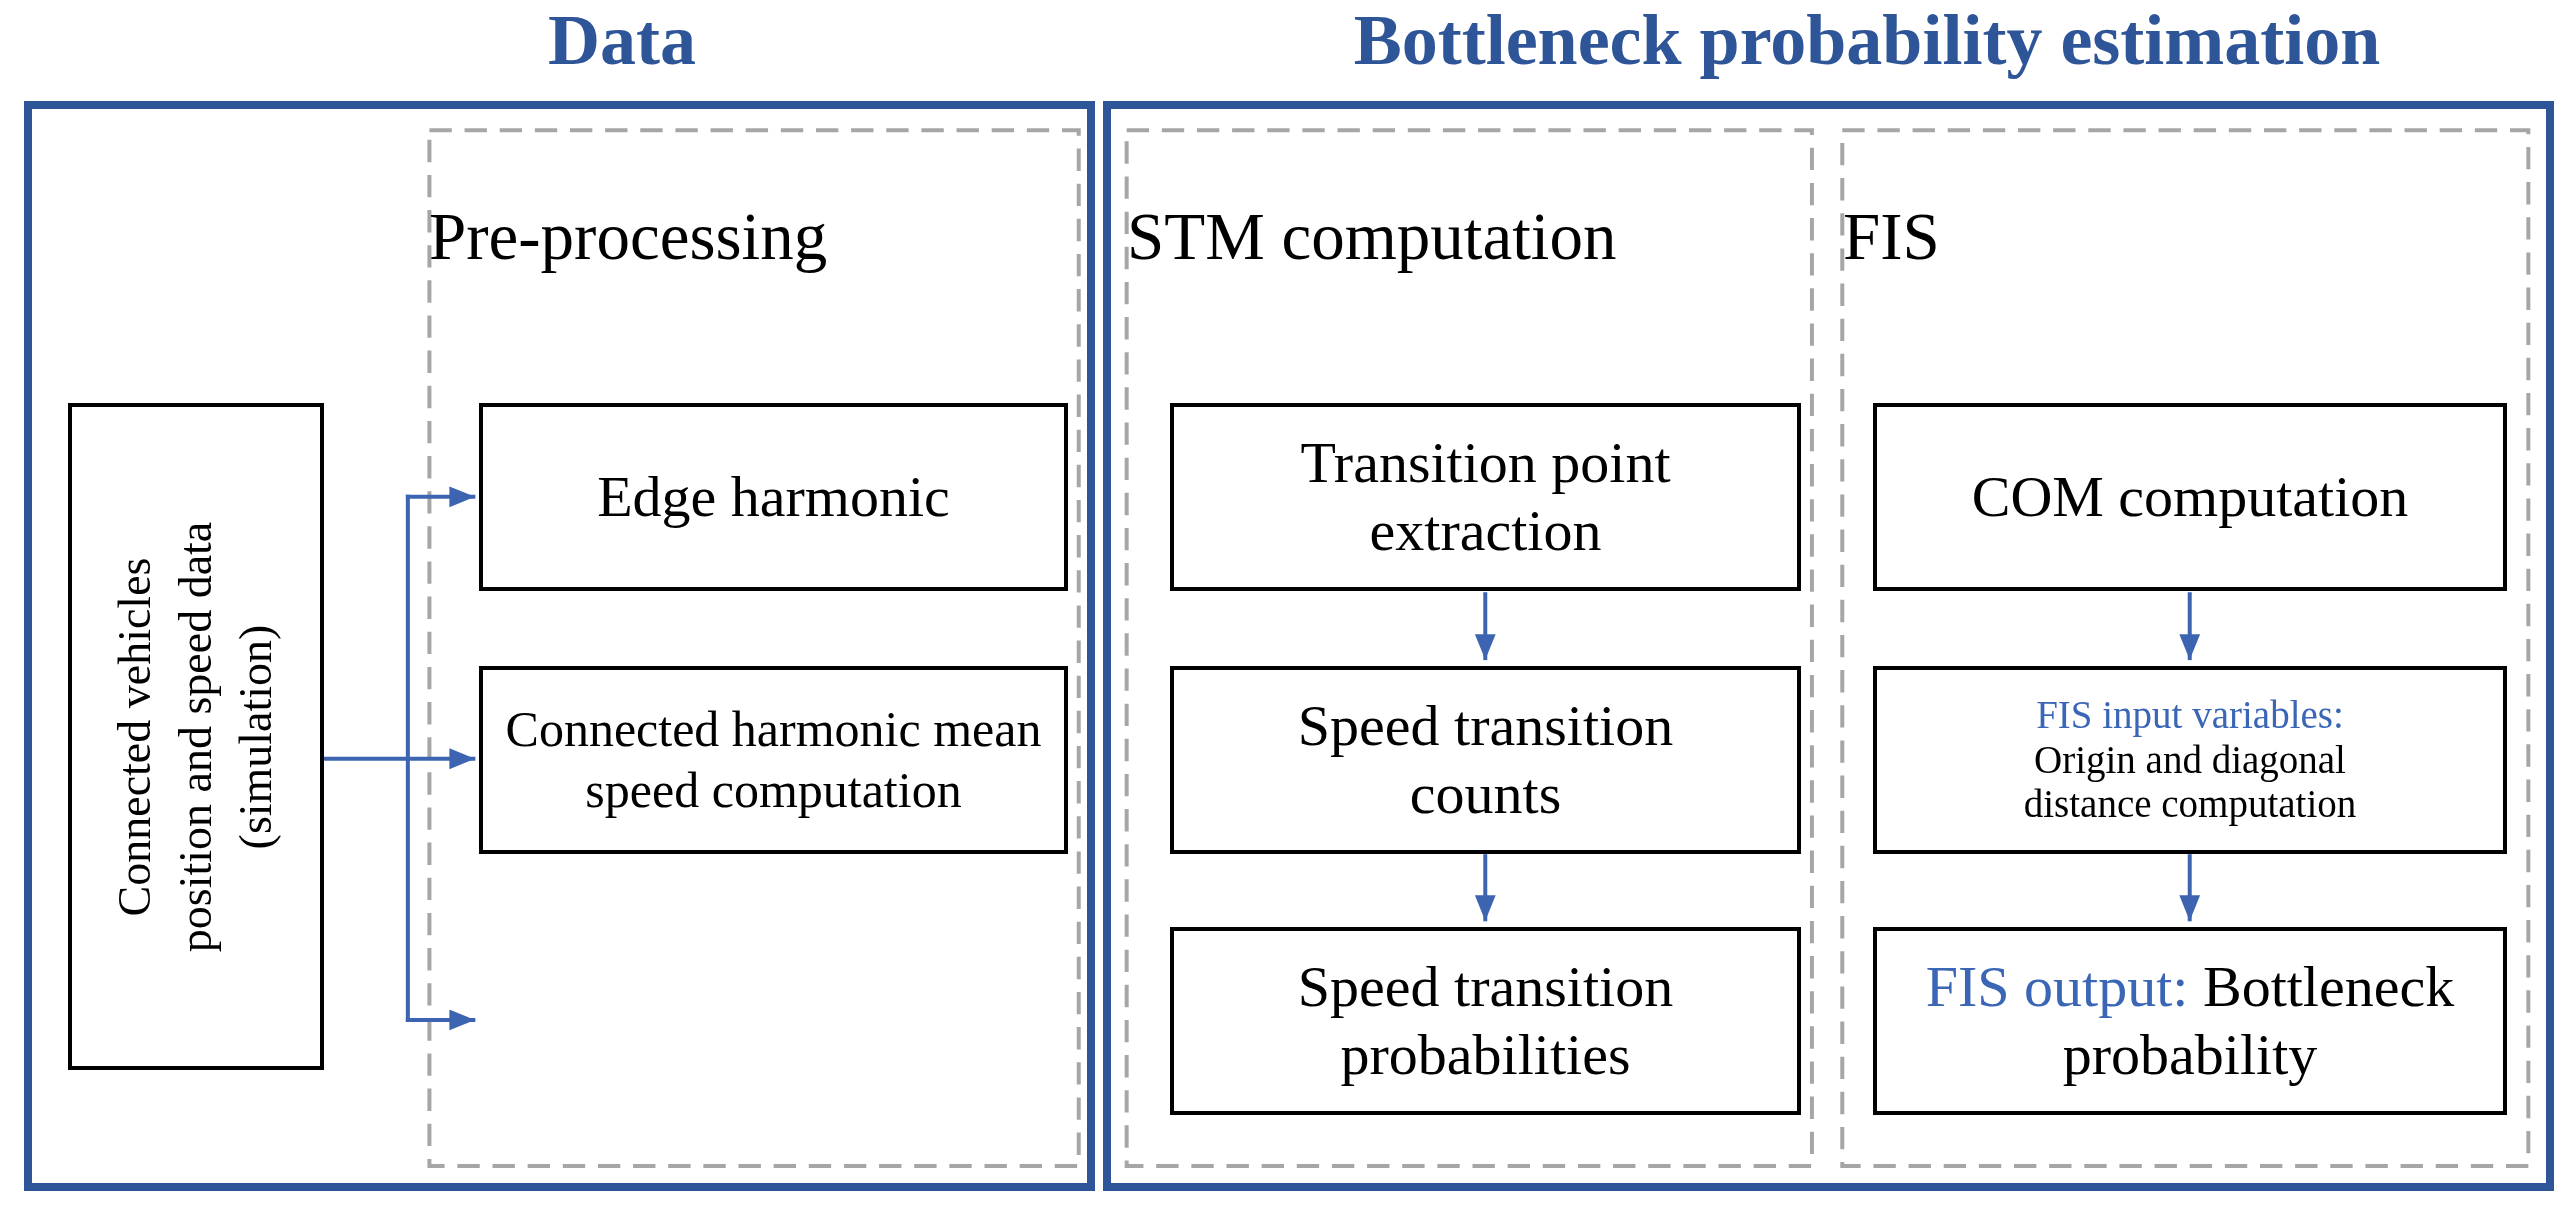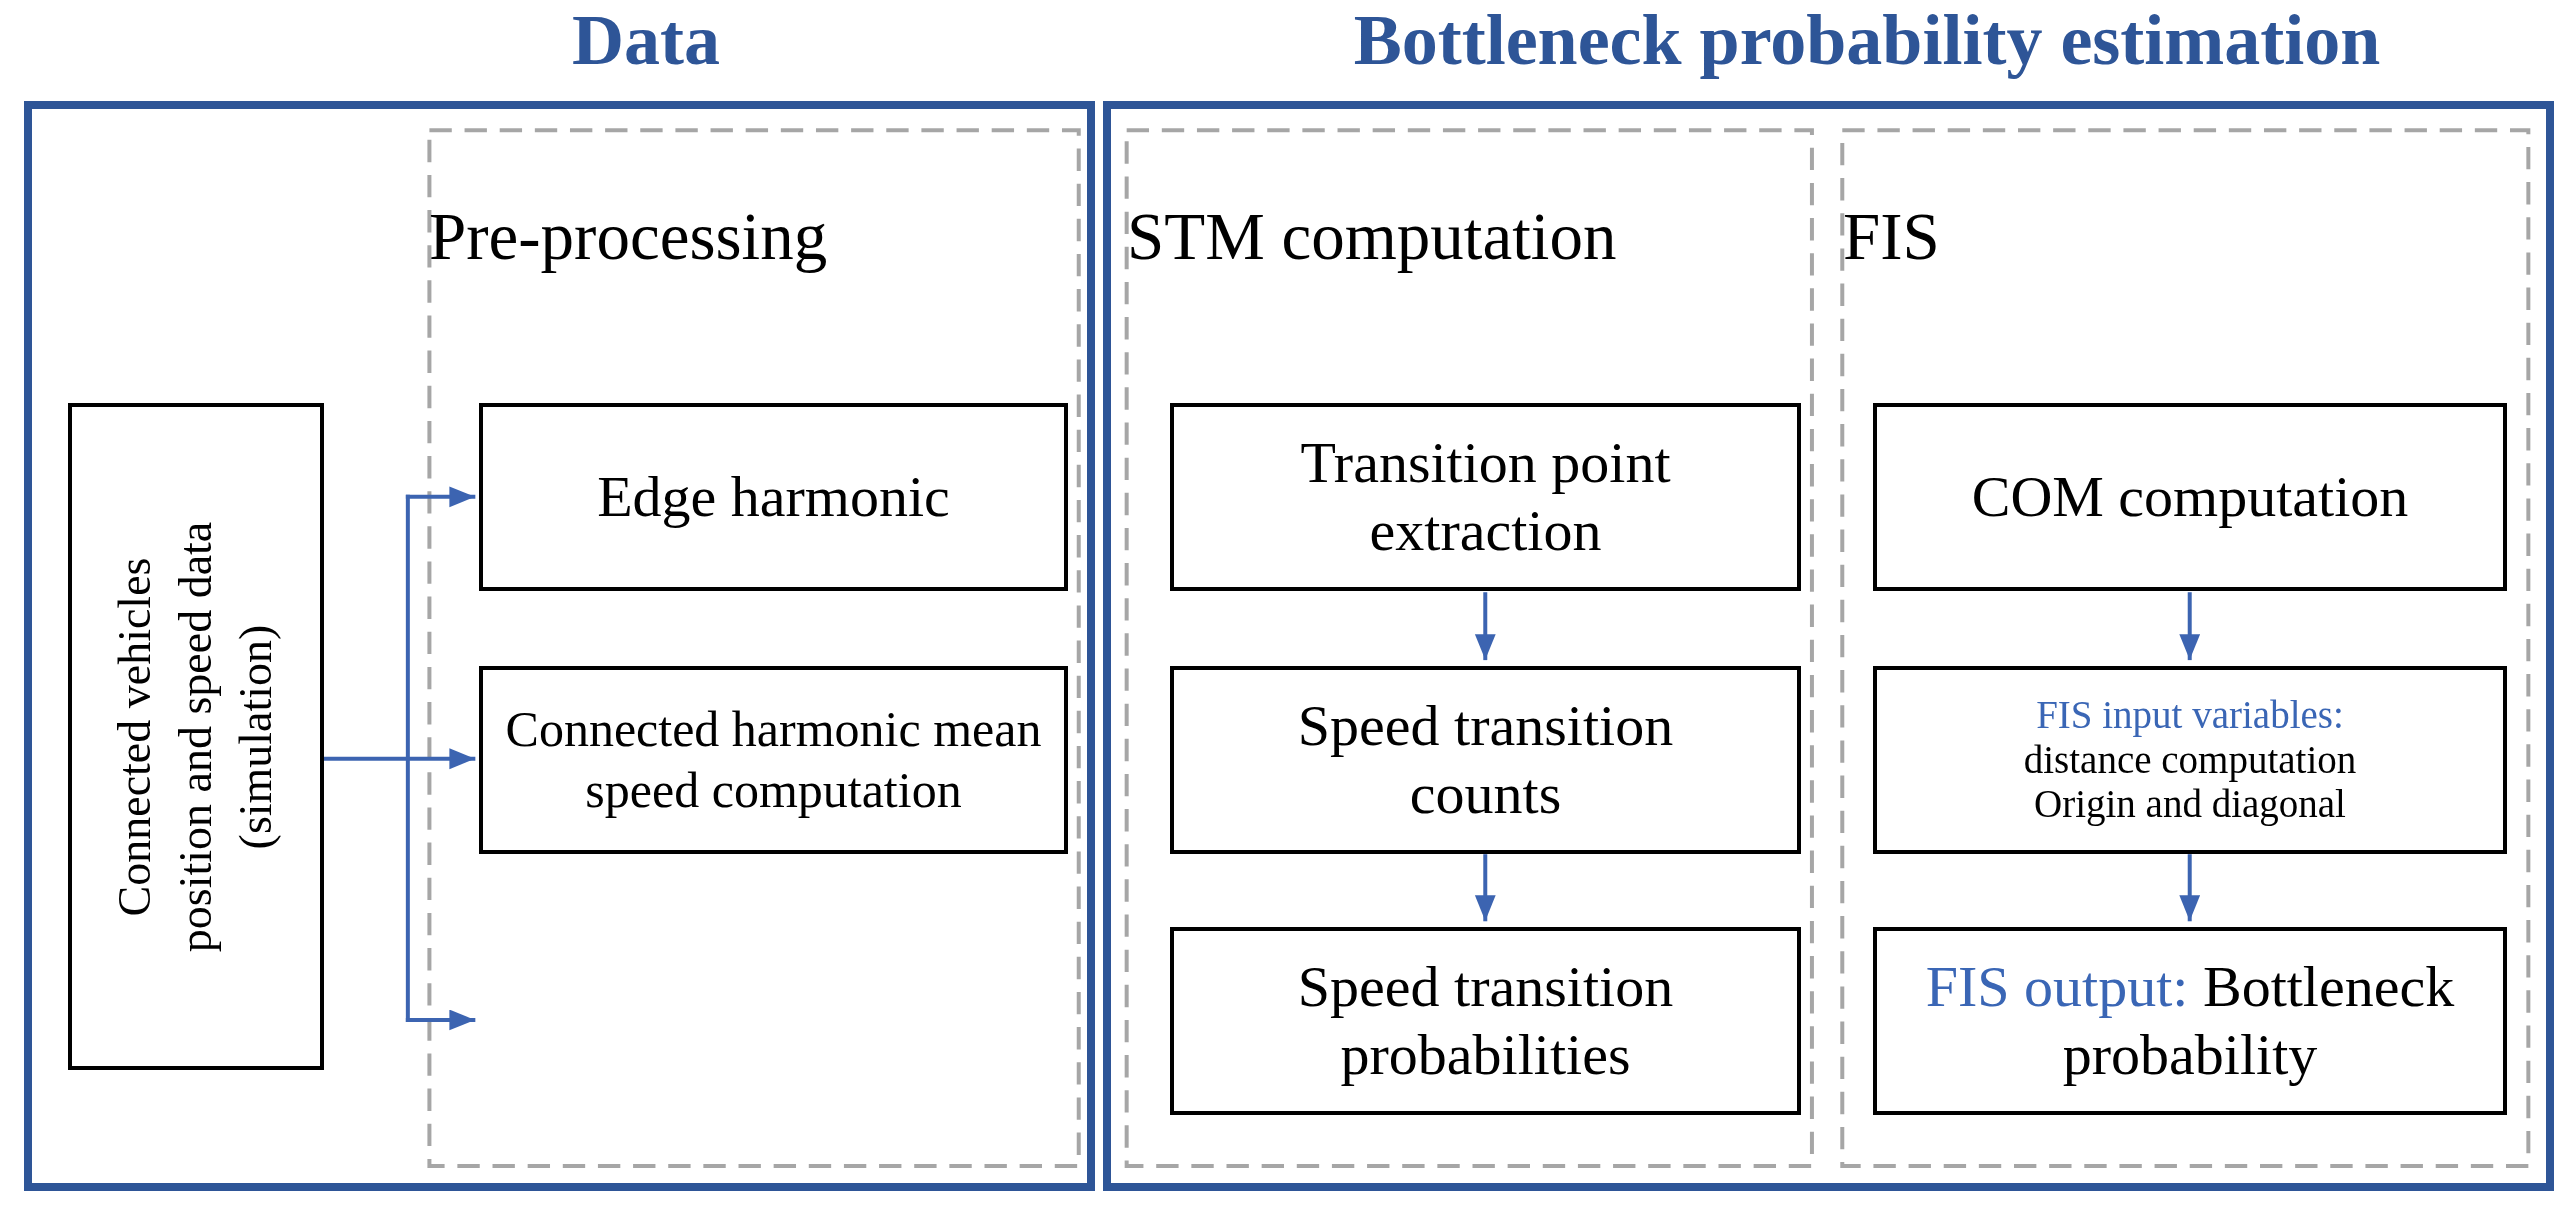--- a/index.html
+++ b/index.html
@@ -49,21 +49,21 @@
     position:absolute;left:50%;top:50%;width:667px;
     transform:translate(-50%,-50%) rotate(-90deg);
     text-align:center;font-size:46px;line-height:1.32;color:var(--ink);
   }
 </style>
 </head>
 <body>
 
 <div id="canvas">
 
-  <div class="hdr" style="left:646px;">Data</div>
+  <div class="hdr" style="left:622px;">Data</div>
   <div class="hdr" style="left:1867px;">Bottleneck probability estimation</div>
 
   <div id="outer-left" class="outer"></div>
   <div id="outer-right" class="outer"></div>
 
   <svg id="overlay" viewBox="0 0 3224 1520">
     <defs>
       <marker id="arrowhead" markerUnits="userSpaceOnUse" markerWidth="34" markerHeight="28" refX="30" refY="13" orient="auto">
         <path d="M0,0 L32,13 L0,26 Z"></path>
       </marker>
@@ -121,22 +121,22 @@
     <div class="line">Speed transition</div>
     <div class="line">probabilities</div>
   </div>
 
   <div class="pbox" style="left:1873px;top:403px;width:634px;height:188px;">
     <div class="line">COM computation</div>
   </div>
 
   <div class="pbox f66" style="left:1873px;top:666px;width:634px;height:188px;">
     <div class="line blue">FIS input variables:</div>
+    <div class="line">Origin and diagonal</div>
     <div class="line">distance computation</div>
-    <div class="line">Origin and diagonal</div>
   </div>
 
   <div class="pbox" style="left:1873px;top:927px;width:634px;height:188px;">
     <div class="line"><span class="blue">FIS output:</span> <span>Bottleneck</span></div>
     <div class="line">probability</div>
   </div>
 
 </div>
 
 

